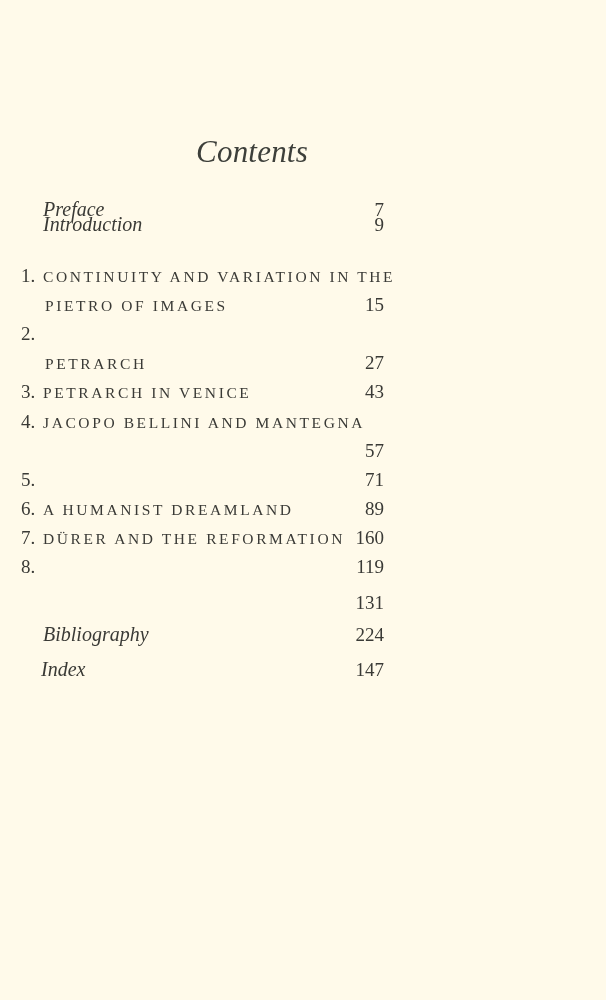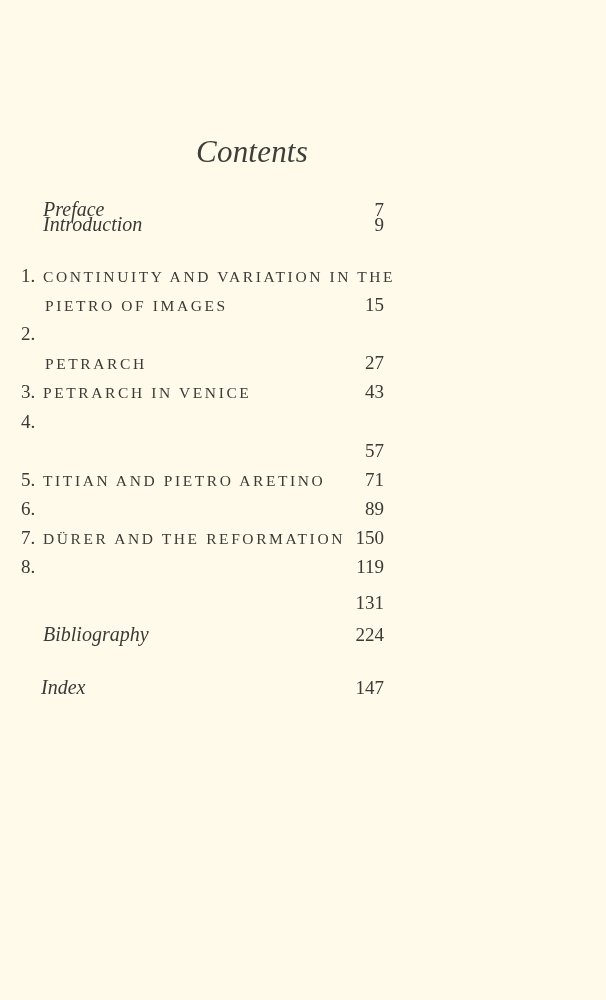--- a/index.html
+++ b/index.html
@@ -100,51 +100,52 @@
   </div>
 
   <div class="row" style="top:380px">
     <span class="num">3.</span>
     <span class="label caps" style="left:43px">PETRARCH IN VENICE</span>
     <span class="page">43</span>
   </div>
 
   <div class="row" style="top:410px">
     <span class="num">4.</span>
+    <span class="label caps" style="left:43px">JACOPO BELLINI AND MANTEGNA</span>
   </div>
   <div class="row" style="top:439px">
     <span class="page">57</span>
   </div>
 
   <div class="row" style="top:468px">
     <span class="num">5.</span>
-    <span class="label caps" style="left:43px">TITIAN AND PIETRO ARETINO</span>
     <span class="page">71</span>
   </div>
 
   <div class="row" style="top:497px">
     <span class="num">6.</span>
+    <span class="label caps" style="left:43px">A HUMANIST DREAMLAND</span>
     <span class="page">89</span>
   </div>
 
   <div class="row" style="top:526px">
     <span class="num">7.</span>
     <span class="label caps" style="left:43px">DÜRER AND THE REFORMATION</span>
-    <span class="page">150</span>
+    <span class="page">160</span>
   </div>
 
   <div class="row" style="top:555px">
     <span class="num">8.</span>
     <span class="page">119</span>
   </div>
 
   <div class="row" style="top:591px">
     <span class="page">131</span>
   </div>
   <div class="row" style="top:623px">
     <span class="label italic">Bibliography</span>
     <span class="page">224</span>
   </div>
-  <div class="row" style="top:676px">
+  <div class="row" style="top:658px">
     <span class="label italic" style="left:41px">Index</span>
     <span class="page">147</span>
   </div>
 </div>
 
 </body></html>

